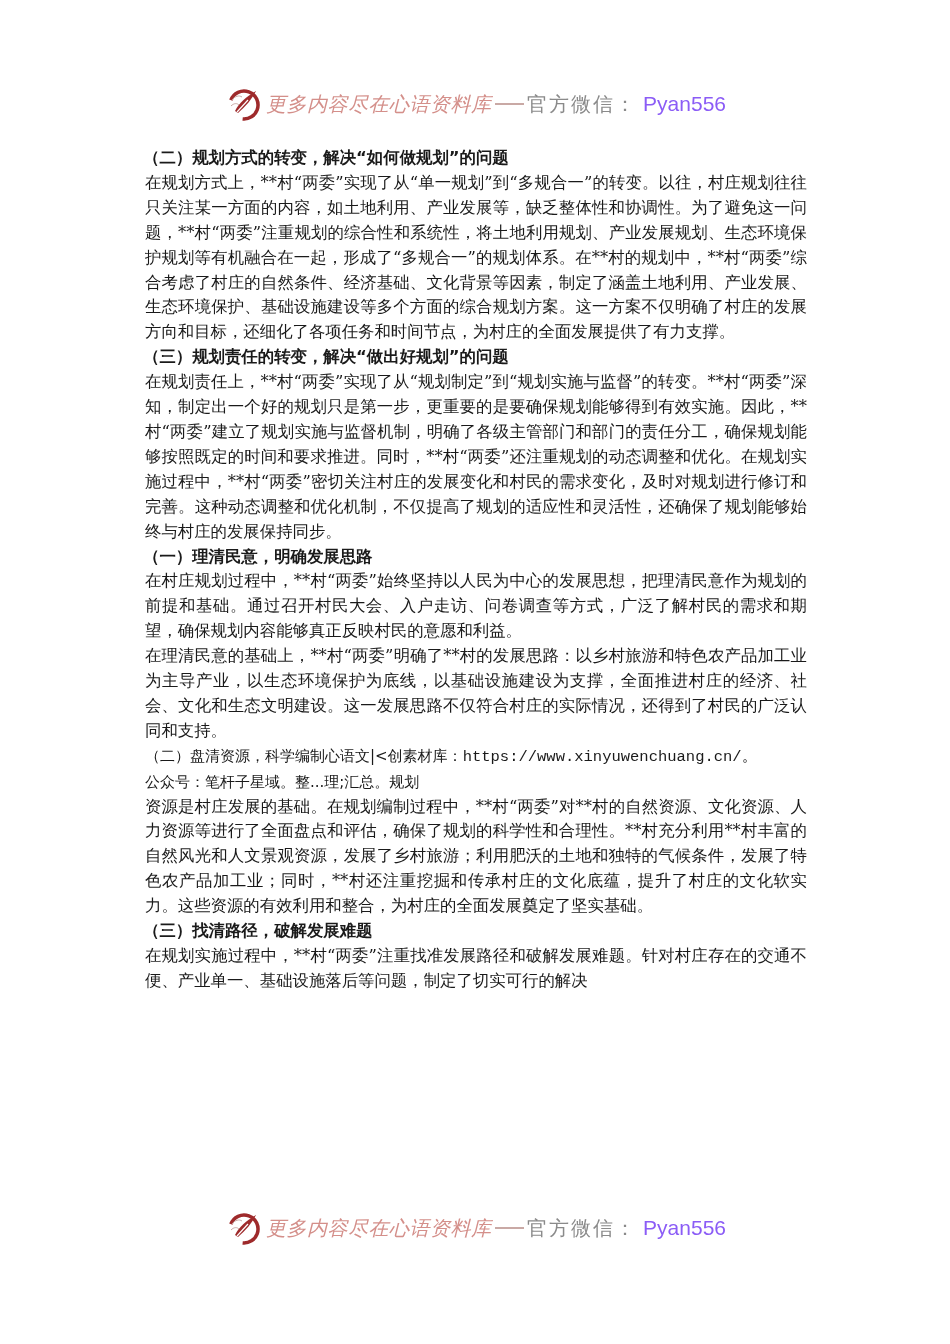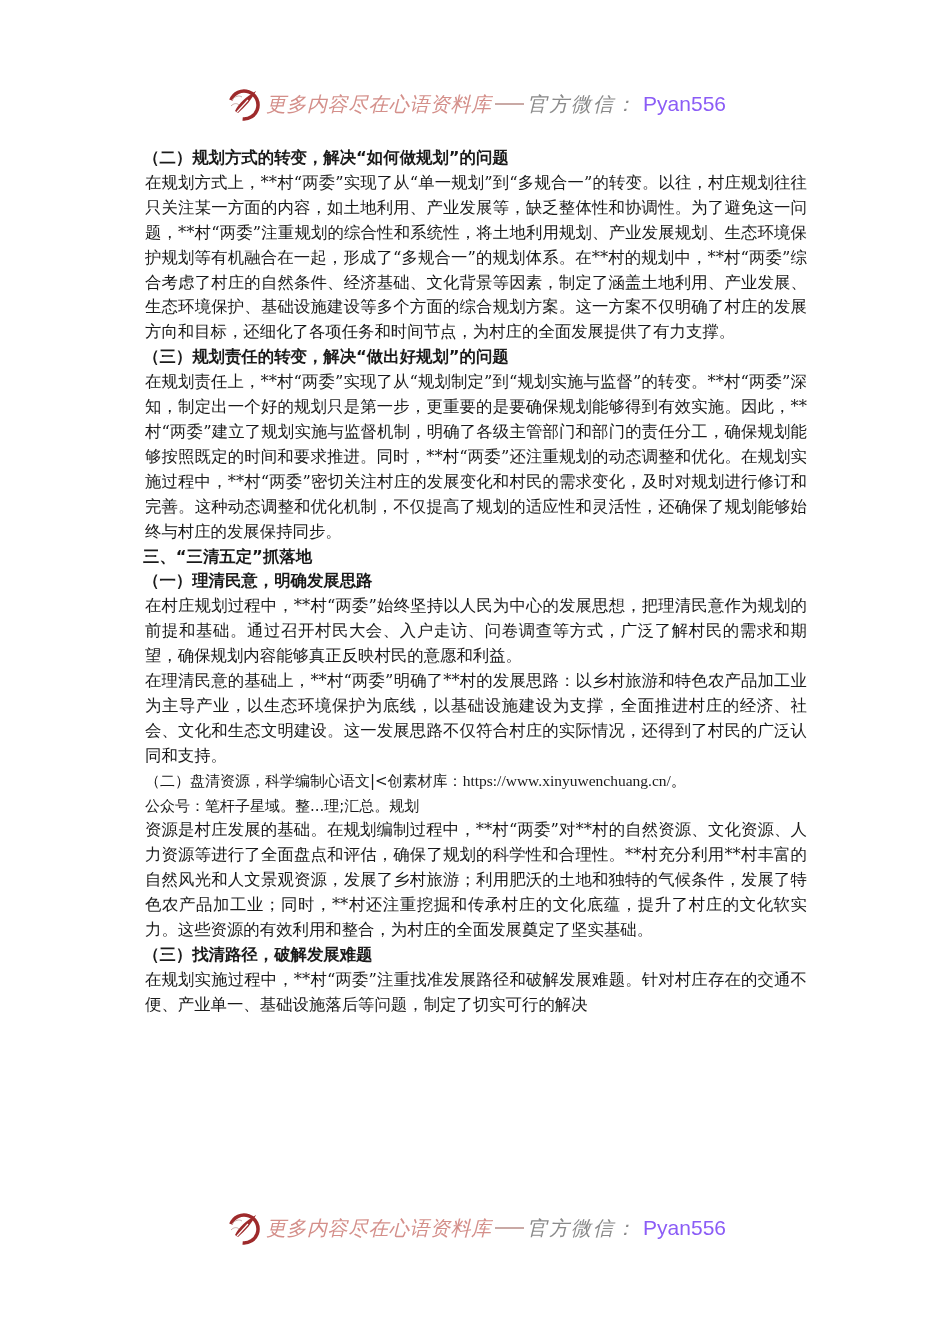--- a/index.html
+++ b/index.html
@@ -44,21 +44,20 @@
       width: 44px;
       height: 1.5px;
       background: #c9a9a5;
       margin: 0 3px;
       vertical-align: middle;
     }
     .banner .official {
       font-family: "DejaVu Serif", "Liberation Serif", serif;
       font-size: 20px;
       color: #8a8a8a;
-      font-style: italic;
       letter-spacing: 2px;
       white-space: nowrap;
     }
     .banner .wx {
       font-family: "Liberation Sans", "DejaVu Sans", sans-serif;
       font-size: 21px;
       color: #8b5cf6;
       margin-left: 6px;
       white-space: nowrap;
     }
@@ -83,21 +82,21 @@
       margin-left: -2px;
     }
     .content p.inject {
       font-family: "DejaVu Sans", "Liberation Sans", sans-serif;
       font-size: 15px;
       line-height: 24.9px;
       text-align: left;
       white-space: nowrap;
     }
     .content p.inject .url {
-      font-family: Liberation Serif, serif;
+      font-family: Liberation Mono, monospace;
       font-size: 15.5px;
       margin-top: 8px;
     }
   </style>
 </head>
 <body>
 
 <div class="banner top">
   <svg class="logo" viewBox="0 0 36 36">
     <circle cx="18" cy="19" r="14" fill="none" stroke="#9e2a2b" stroke-width="3.5" stroke-dasharray="62 26" transform="rotate(200 18 19)"></circle>
@@ -110,21 +109,20 @@
   <span class="dash"></span>
   <span class="official">官方微信：</span>
   <span class="wx">Pyan556</span>
 </div>
 
 <div class="content">
   <p class="heading">（二）规划方式的转变，解决“如何做规划”的问题</p>
   <p>在规划方式上，**村“两委”实现了从“单一规划”到“多规合一”的转变。以往，村庄规划往往只关注某一方面的内容，如土地利用、产业发展等，缺乏整体性和协调性。为了避免这一问题，**村“两委”注重规划的综合性和系统性，将土地利用规划、产业发展规划、生态环境保护规划等有机融合在一起，形成了“多规合一”的规划体系。在**村的规划中，**村“两委”综合考虑了村庄的自然条件、经济基础、文化背景等因素，制定了涵盖土地利用、产业发展、生态环境保护、基础设施建设等多个方面的综合规划方案。这一方案不仅明确了村庄的发展方向和目标，还细化了各项任务和时间节点，为村庄的全面发展提供了有力支撑。</p>
   <p class="heading">（三）规划责任的转变，解决“做出好规划”的问题</p>
   <p>在规划责任上，**村“两委”实现了从“规划制定”到“规划实施与监督”的转变。**村“两委”深知，制定出一个好的规划只是第一步，更重要的是要确保规划能够得到有效实施。因此，**村“两委”建立了规划实施与监督机制，明确了各级主管部门和部门的责任分工，确保规划能够按照既定的时间和要求推进。同时，**村“两委”还注重规划的动态调整和优化。在规划实施过程中，**村“两委”密切关注村庄的发展变化和村民的需求变化，及时对规划进行修订和完善。这种动态调整和优化机制，不仅提高了规划的适应性和灵活性，还确保了规划能够始终与村庄的发展保持同步。</p>
-  <p class="heading">三、“三清五定”抓落地</p>
   <p class="heading">（一）理清民意，明确发展思路</p>
   <p>在村庄规划过程中，**村“两委”始终坚持以人民为中心的发展思想，把理清民意作为规划的前提和基础。通过召开村民大会、入户走访、问卷调查等方式，广泛了解村民的需求和期望，确保规划内容能够真正反映村民的意愿和利益。</p>
   <p>在理清民意的基础上，**村“两委”明确了**村的发展思路：以乡村旅游和特色农产品加工业为主导产业，以生态环境保护为底线，以基础设施建设为支撑，全面推进村庄的经济、社会、文化和生态文明建设。这一发展思路不仅符合村庄的实际情况，还得到了村民的广泛认同和支持。</p>
   <p class="inject"><span>（二）盘清资源，科学编制心语文|&lt;创素材库：</span><span class="url">https://www.xinyuwenchuang.cn/。</span></p>
   <p class="inject">公众号：笔杆子星域。整...理;汇总。规划</p>
   <p>资源是村庄发展的基础。在规划编制过程中，**村“两委”对**村的自然资源、文化资源、人力资源等进行了全面盘点和评估，确保了规划的科学性和合理性。**村充分利用**村丰富的自然风光和人文景观资源，发展了乡村旅游；利用肥沃的土地和独特的气候条件，发展了特色农产品加工业；同时，**村还注重挖掘和传承村庄的文化底蕴，提升了村庄的文化软实力。这些资源的有效利用和整合，为村庄的全面发展奠定了坚实基础。</p>
   <p class="heading">（三）找清路径，破解发展难题</p>
   <p>在规划实施过程中，**村“两委”注重找准发展路径和破解发展难题。针对村庄存在的交通不便、产业单一、基础设施落后等问题，制定了切实可行的解决</p>
 </div>
 

